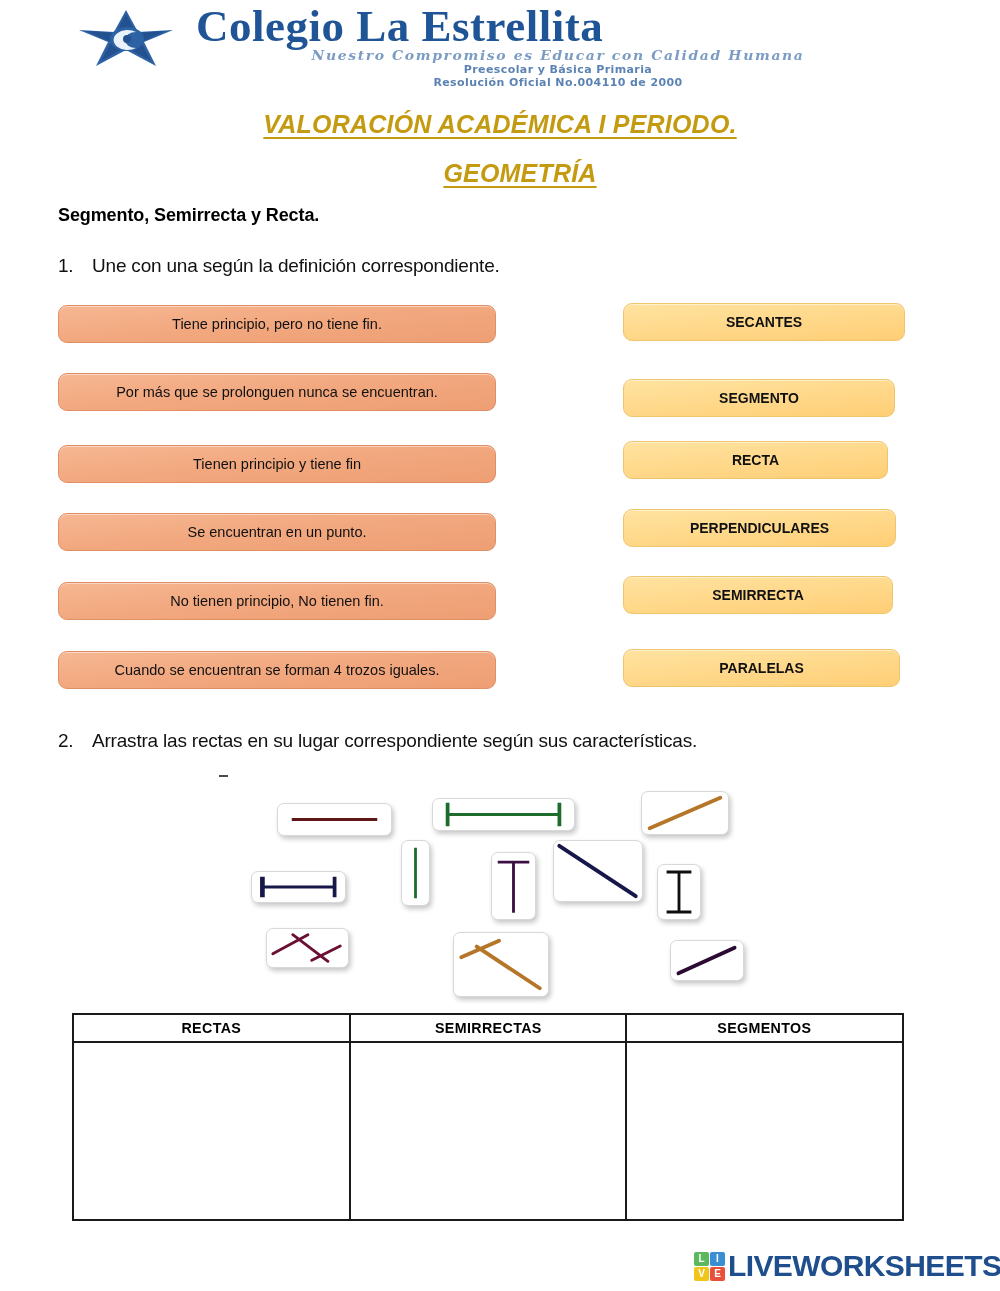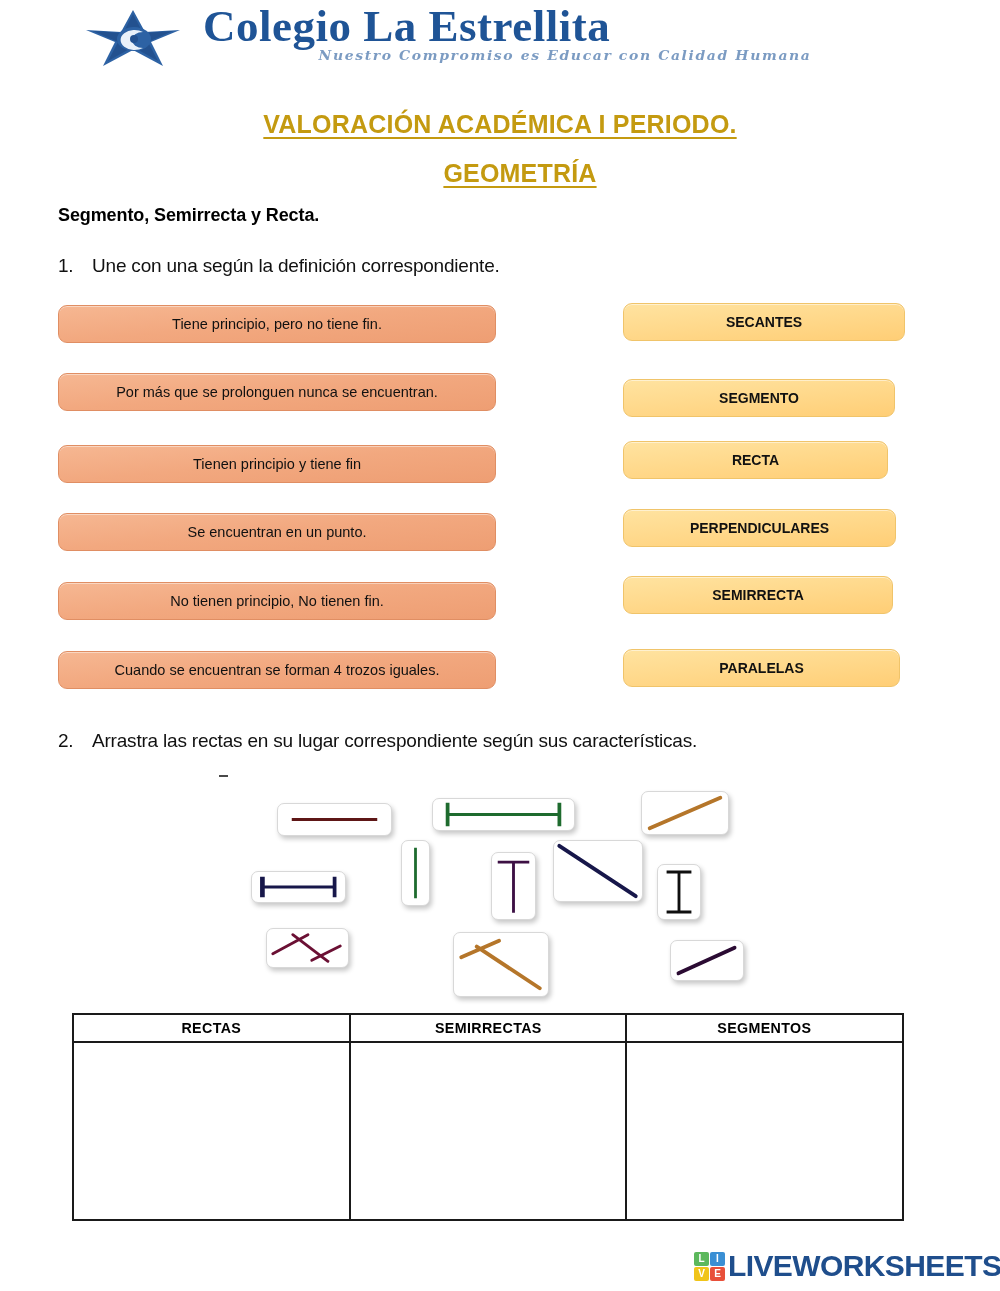--- a/index.html
+++ b/index.html
@@ -10,21 +10,21 @@
   body {
     width: 1000px; height: 1291px;
     position: relative;
     font-family: "Liberation Sans", sans-serif;
     color: #000;
     overflow: hidden;
   }
 
   
   .letterhead {
-    position: absolute; left: 7px; top: 0;
+    position: absolute; left: 0; top: 0;
     width: 897px; height: 92px;
   }
   .lh-inner {
     position: absolute; left: 78px; top: 2px;
     width: 830px; height: 88px;
     display: flex; align-items: flex-start;
   }
   .star-logo {
     position: absolute; left: 0px; top: 6px;
     width: 96px; height: 62px;
@@ -76,20 +76,21 @@
     text-align: center;
     font-family: "Liberation Sans", sans-serif;
     font-weight: bold;
     font-size: 25px;
     color: #c49a10;
     letter-spacing: .2px;
   }
   .doc-title span {
     text-decoration: underline;
     text-underline-offset: 4px;
+    font-style: italic;
   }
   #title1 { top: 110px; }
   #title2 { top: 159px; padding-left: 40px; }
 
   
   .subheading {
     position: absolute; left: 58px; top: 205px;
     font-size: 18px; font-weight: bold;
     font-family: "Liberation Sans", sans-serif;
     letter-spacing: -.1px;
@@ -204,20 +205,22 @@
       <svg viewBox="0 0 96 62" xmlns="http://www.w3.org/2000/svg">
         <polygon points="48,2 60,24 95,22 66,34 78,58 48,42 18,58 30,34 1,22 36,24" fill="#2d62a4"></polygon>
         <polygon points="48,6 58,25 88,23 63,34 73,53 48,39 23,53 33,34 8,23 38,25" fill="#23518f"></polygon>
         <ellipse cx="49" cy="31" rx="17" ry="12" fill="#2d62a4"></ellipse>
         <path d="M58 24 A14 10 0 1 0 58 40 A11 8 0 1 1 58 24 Z" fill="#e9f1fa"></path>
         <circle cx="49" cy="31" r="4" fill="#23518f"></circle>
       </svg>
     </div>
     <div class="school-name">Colegio La Estrellita</div>
     <div class="school-tagline">Nuestro Compromiso es Educar con Calidad Humana</div>
+    <div class="school-sub1">Preescolar y Básica Primaria</div>
+    <div class="school-sub2">Resolución Oficial No.004110 de 2000</div>
   </div>
 </div>
 
 <div class="doc-title" id="title1">
   <span>VALORACIÓN ACADÉMICA I PERIODO.</span>
 </div>
 <div class="doc-title" id="title2">
   <span>GEOMETRÍA</span>
 </div>
 

